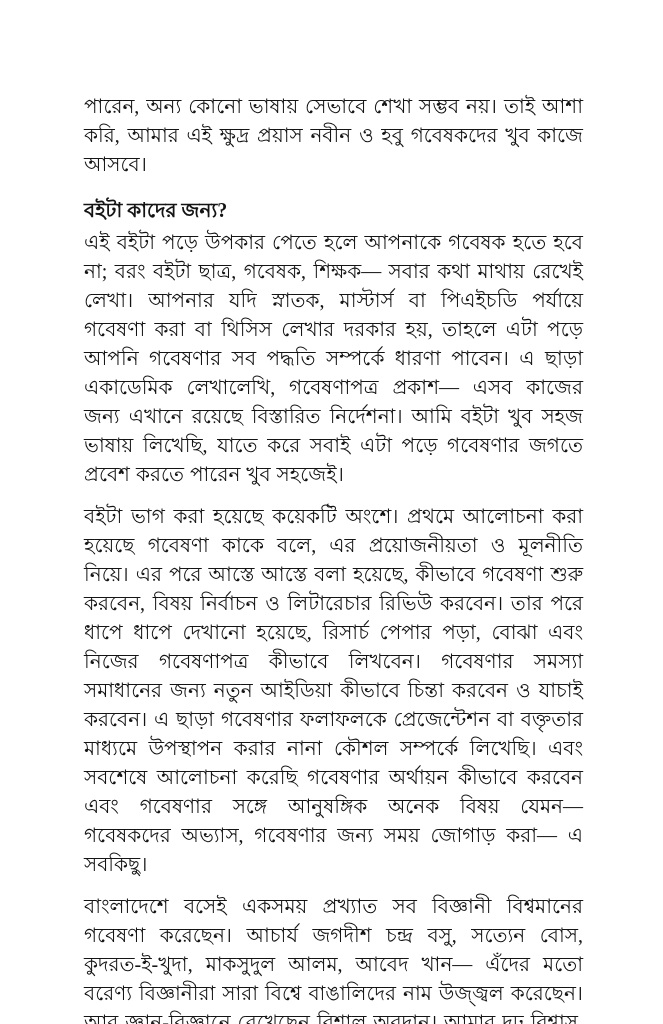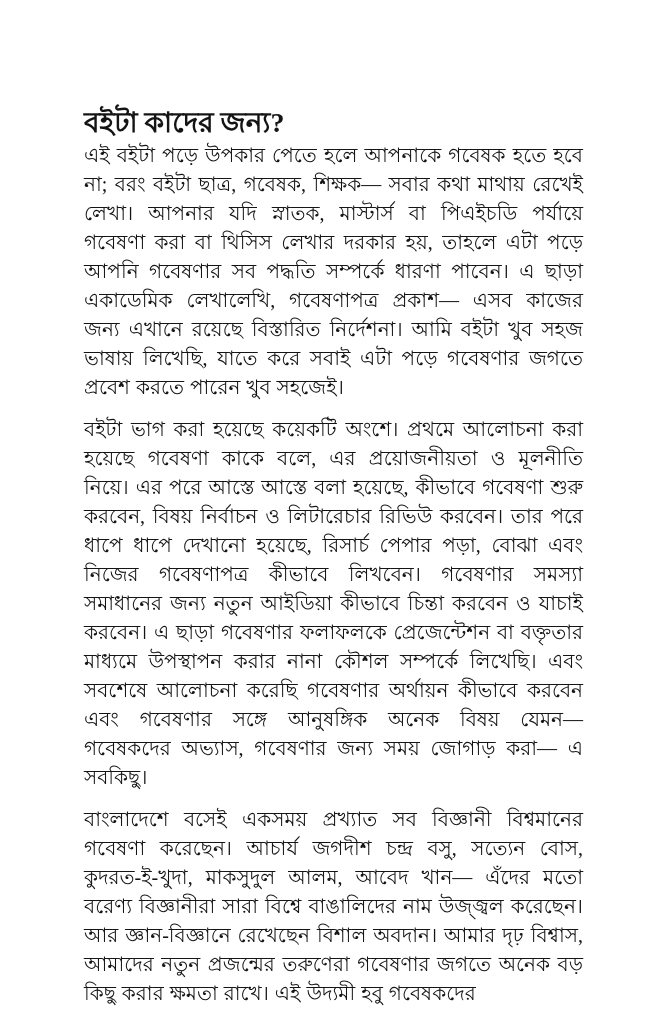--- a/index.html
+++ b/index.html
@@ -24,36 +24,37 @@
   .body-para {
     margin: 0 0 13px 0;
     font-size: 20px;
     line-height: 29px;
     text-align: justify;
     text-align-last: left;
     word-spacing: 1px;
   }
   .section-heading {
     margin: 17px 0 4px 0;
-    font-size: 28px;
+    font-size: 20px;
     line-height: 28px;
     font-weight: bold;
     text-align: left;
   }
   section {
     margin: 0;
     padding: 0;
   }
 </style>
 </head>
 <body>
 
 <div class="page">
   <main class="text-block">
 
+    <p class="body-para">পারেন, অন্য কোনো ভাষায় সেভাবে শেখা সম্ভব নয়। তাই আশা করি, আমার এই ক্ষুদ্র প্রয়াস নবীন ও হবু গবেষকদের খুব কাজে আসবে।</p>
 
     <section>
       <h2 class="section-heading">বইটা কাদের জন্য?</h2>
       <p class="body-para">এই বইটা পড়ে উপকার পেতে হলে আপনাকে গবেষক হতে হবে না; বরং বইটা ছাত্র, গবেষক, শিক্ষক— সবার কথা মাথায় রেখেই লেখা। আপনার যদি স্নাতক, মাস্টার্স বা পিএইচডি পর্যায়ে গবেষণা করা বা থিসিস লেখার দরকার হয়, তাহলে এটা পড়ে আপনি গবেষণার সব পদ্ধতি সম্পর্কে ধারণা পাবেন। এ ছাড়া একাডেমিক লেখালেখি, গবেষণাপত্র প্রকাশ— এসব কাজের জন্য এখানে রয়েছে বিস্তারিত নির্দেশনা। আমি বইটা খুব সহজ ভাষায় লিখেছি, যাতে করে সবাই এটা পড়ে গবেষণার জগতে প্রবেশ করতে পারেন খুব সহজেই।</p>
     </section>
 
     <section>
       <p class="body-para">বইটা ভাগ করা হয়েছে কয়েকটি অংশে। প্রথমে আলোচনা করা হয়েছে গবেষণা কাকে  বলে, এর প্রয়োজনীয়তা ও মূলনীতি নিয়ে। এর পরে আস্তে আস্তে বলা হয়েছে, কীভাবে গবেষণা শুরু করবেন, বিষয় নির্বাচন ও লিটারেচার রিভিউ করবেন। তার পরে ধাপে ধাপে দেখানো হয়েছে, রিসার্চ পেপার পড়া, বোঝা এবং নিজের গবেষণাপত্র কীভাবে লিখবেন। গবেষণার সমস্যা সমাধানের জন্য নতুন আইডিয়া কীভাবে চিন্তা করবেন ও যাচাই করবেন। এ ছাড়া গবেষণার ফলাফলকে প্রেজেন্টেশন বা বক্তৃতার মাধ্যমে উপস্থাপন করার নানা কৌশল সম্পর্কে লিখেছি। এবং সবশেষে আলোচনা করেছি গবেষণার অর্থায়ন কীভাবে করবেন এবং গবেষণার সঙ্গে আনুষঙ্গিক অনেক বিষয় যেমন— গবেষকদের অভ্যাস, গবেষণার জন্য সময় জোগাড় করা— এ সবকিছু।</p>
       <p class="body-para">বাংলাদেশে বসেই একসময় প্রখ্যাত সব বিজ্ঞানী বিশ্বমানের গবেষণা করেছেন। আচার্য জগদীশ চন্দ্র বসু, সত্যেন বোস, কুদরত-ই-খুদা, মাকসুদুল আলম, আবেদ খান— এঁদের মতো বরেণ্য বিজ্ঞানীরা সারা বিশ্বে বাঙালিদের নাম উজ্জ্বল করেছেন। আর জ্ঞান-বিজ্ঞানে রেখেছেন বিশাল অবদান। আমার দৃঢ় বিশ্বাস, আমাদের নতুন প্রজন্মের তরুণেরা গবেষণার জগতে অনেক বড় কিছু করার ক্ষমতা রাখে। এই উদ্যমী হবু গবেষকদের</p>
     </section>

